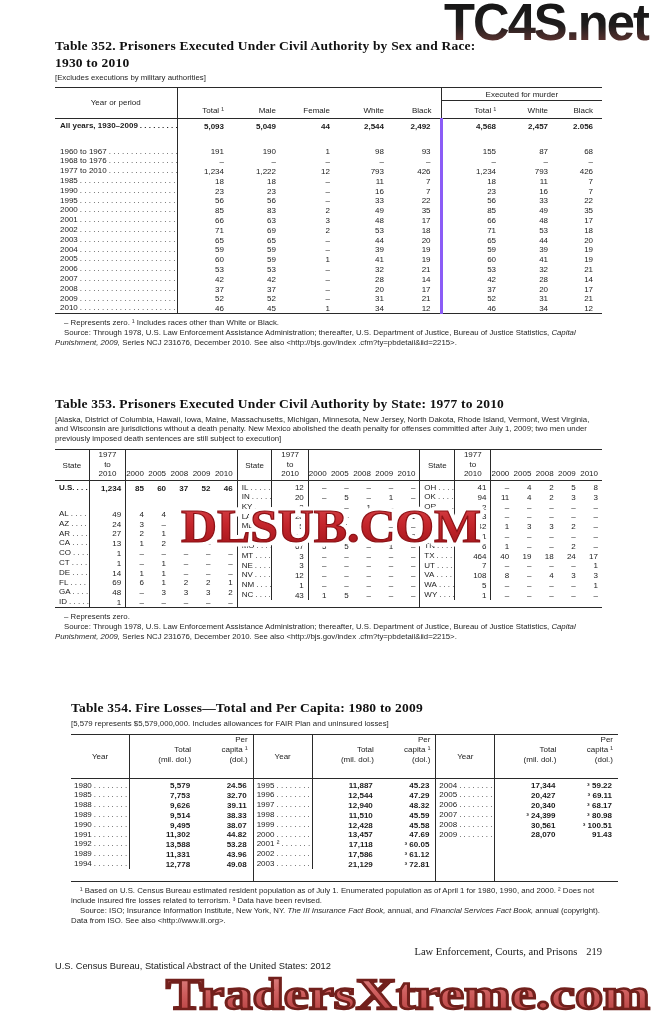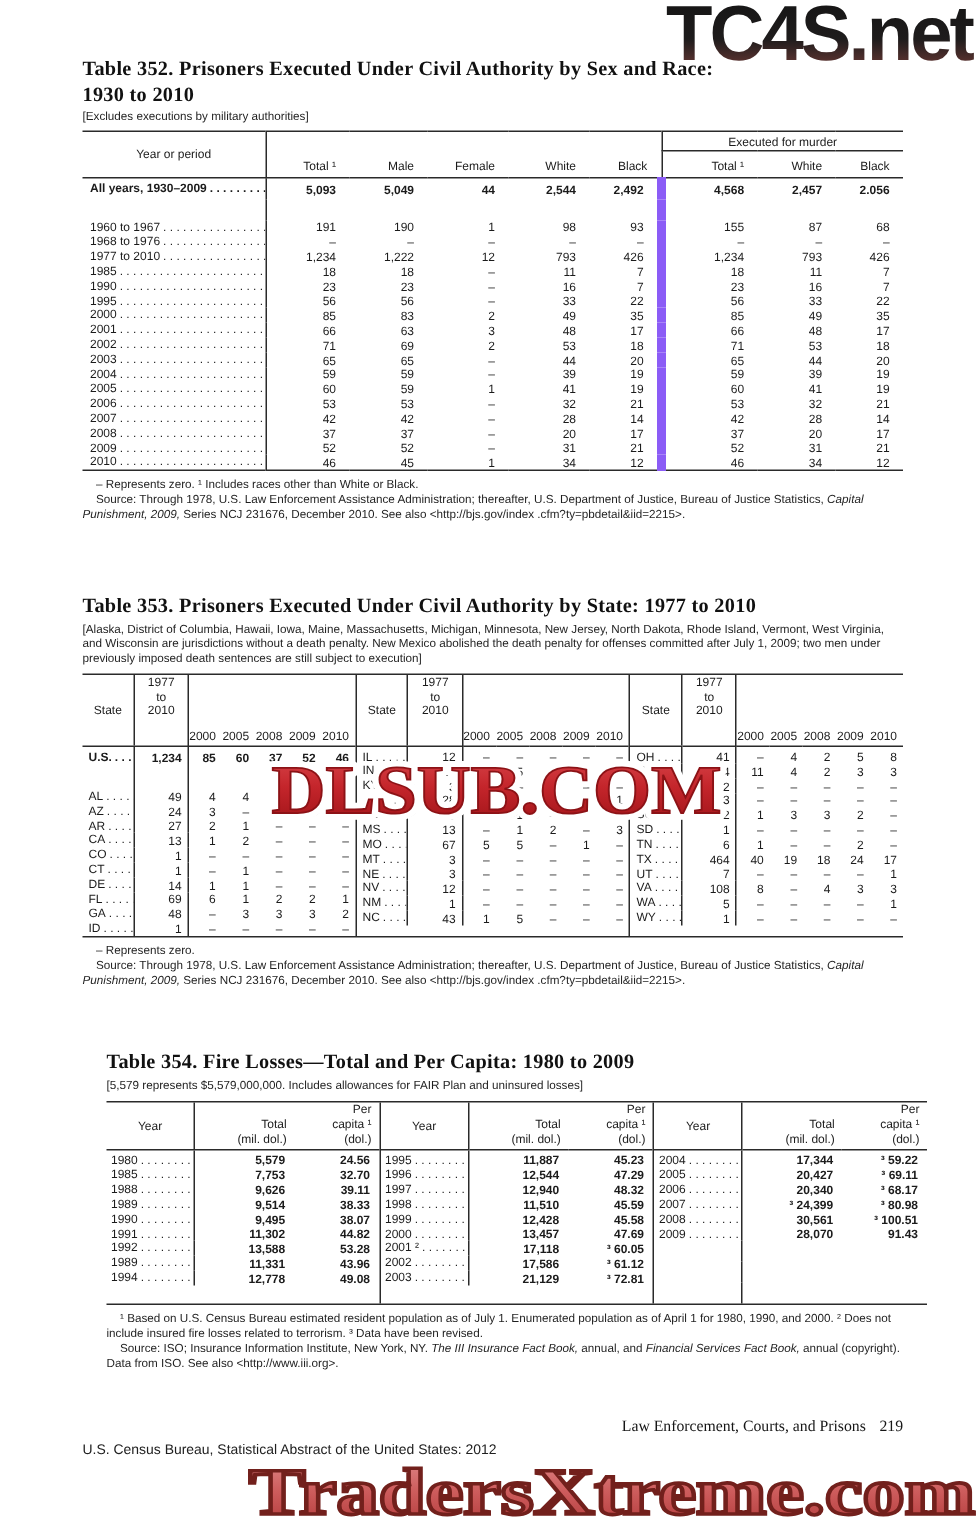--- a/index.html
+++ b/index.html
@@ -37,39 +37,39 @@
 
   
   .t352-wrap { margin-top:4px; }
   .t352 { border-top:1px solid #2a2a2a; border-bottom:1.4px solid #2a2a2a; }
   .t352 th.stubhead { vertical-align:middle; text-align:center; border-right:1px solid #2a2a2a; border-bottom:1.4px solid #2a2a2a; }
   .t352 tr.hr1 th { height:13px; }
   .t352 th.murder { text-align:center; border-left:1px solid #2a2a2a; border-bottom:1px solid #2a2a2a; padding-bottom:1px; }
   .t352 tr.hr2 th { height:18px; border-bottom:1.4px solid #2a2a2a; text-align:right; padding:0 9px 3px 0; }
   .t352 tr.hr2 th.mleft { border-left:1px solid #2a2a2a; }
   .t352 td.c0 { border-left:1px solid #2a2a2a; }
-  .t352 td.c5 { border-left:6px solid #8b5cf6; }
+  .t352 td.c5 { border-left:3px solid #8b5cf6; }
 
   
   .groups { display:flex; margin-top:6px; border-top:1px solid #2a2a2a; border-bottom:1.4px solid #2a2a2a; align-items:stretch; }
   .group { flex:1 1 0; }
   .group + .group { border-left:1px solid #2a2a2a; }
 
   .t353 th { border-bottom:1.4px solid #2a2a2a; }
   .t353 th.stateh { vertical-align:middle; text-align:center; }
-  .t353 th.col1977 { white-space:pre-line; text-align:center; line-height:9.6px; padding-bottom:18px; }
+  .t353 th.col1977 { white-space:pre-line; text-align:center; line-height:9.6px; padding-bottom:1px; }
   .t353 td.c0 { border-left:1px solid #2a2a2a; border-right:1px solid #2a2a2a; }
   .t353 th.col1977 { border-left:1px solid #2a2a2a; border-right:1px solid #2a2a2a; }
   .t353 th.yr { text-align:right; padding:0 4px 2px 0; }
   .t353 td.num { padding-right:4px; }
   .t353 td.stub { padding-left:4px; }
 
   .t354 th { border-bottom:1.4px solid #2a2a2a; }
   .t354 th.yearh { vertical-align:middle; text-align:center; }
-  .t354 th.pre { white-space:pre-line; text-align:right; line-height:9.8px; padding:0 5px 2px 0; }
+  .t354 th.pre { white-space:pre-line; text-align:right; line-height:9.8px; padding:0 5px 14px 0; }
   .t354 th.h-total { border-left:1px solid #2a2a2a; }
   .t354 td.c0 { border-left:1px solid #2a2a2a; }
   .t354 td.num { padding-right:6px;font-weight:bold; }
   .t354 td.stub { padding-left:3px; }
 
   .footnotes { margin-top:4px; font-size:7.8px; line-height:9.8px; color:#1f1f1f; }
   .footnotes p { text-indent:9px; }
 
   
   #footer-right { position:absolute; top:946px; left:55px; width:547px; text-align:right; font-size:10.5px; color:#161616;font-family:Liberation Serif, serif; }

